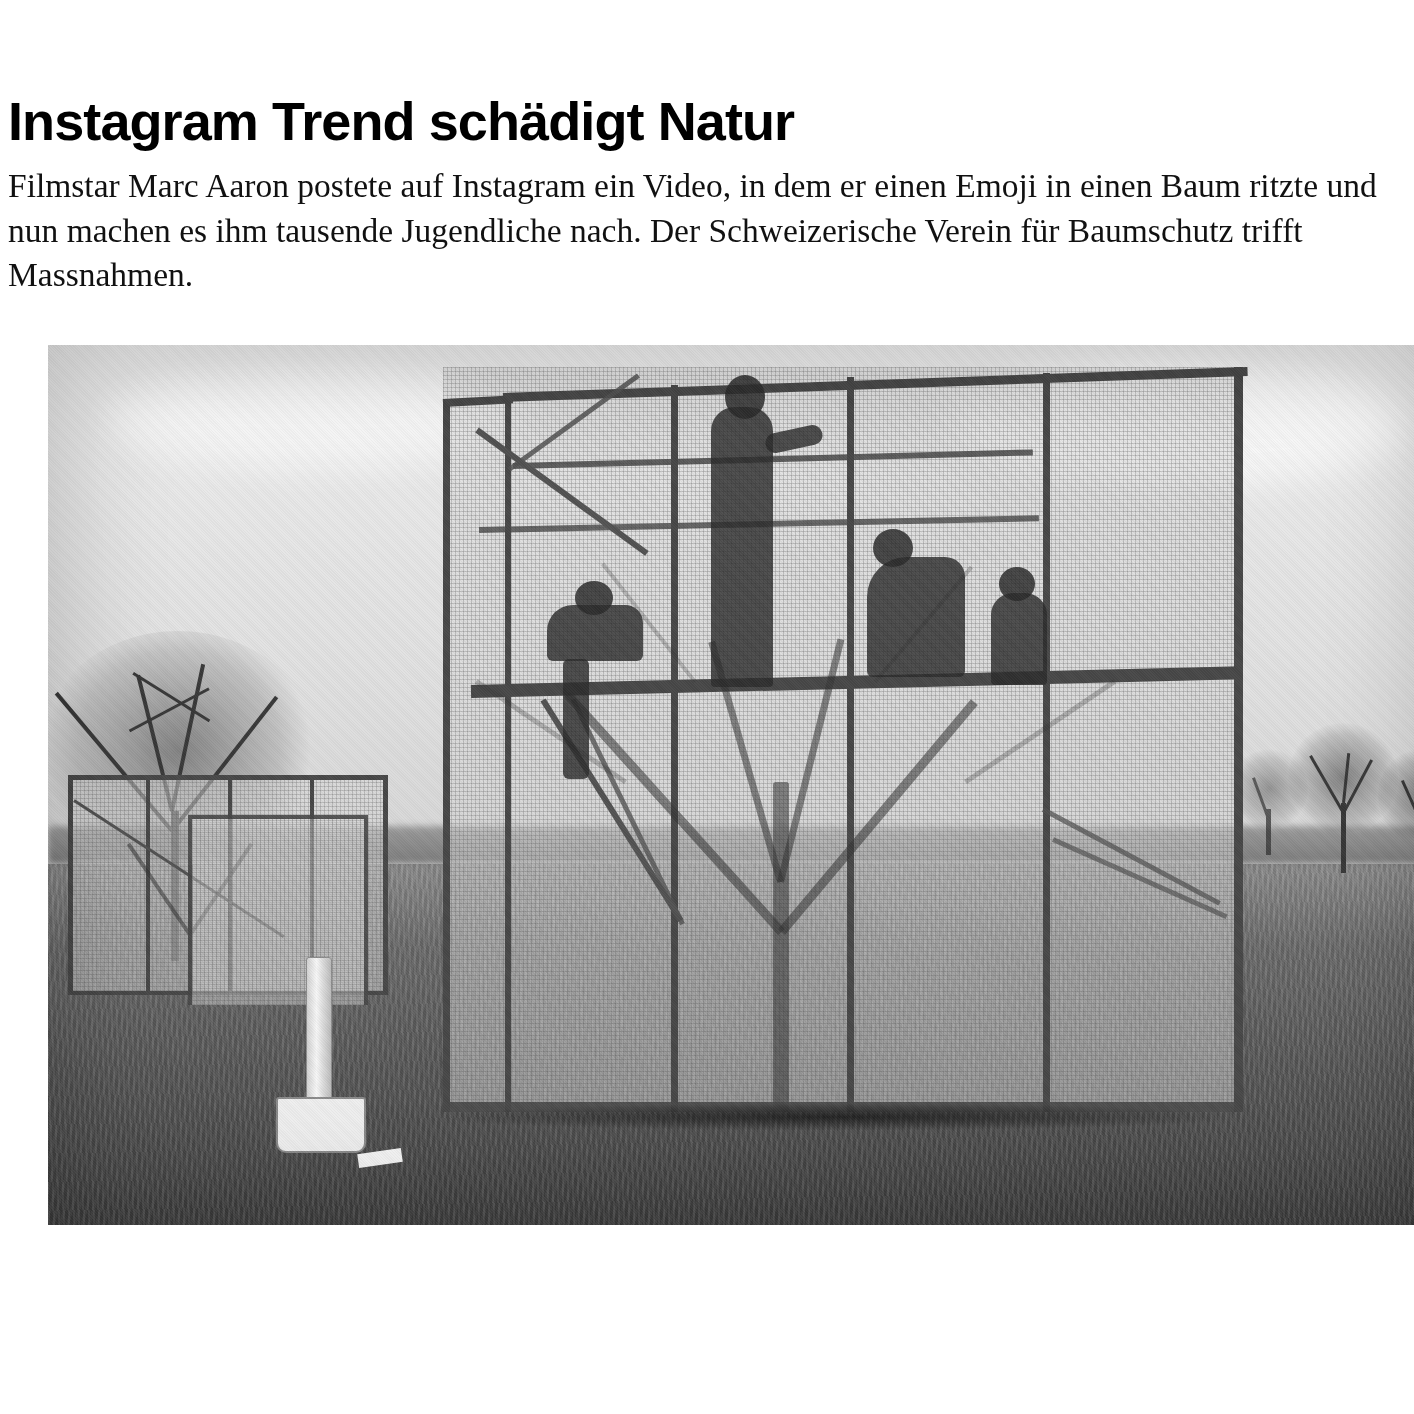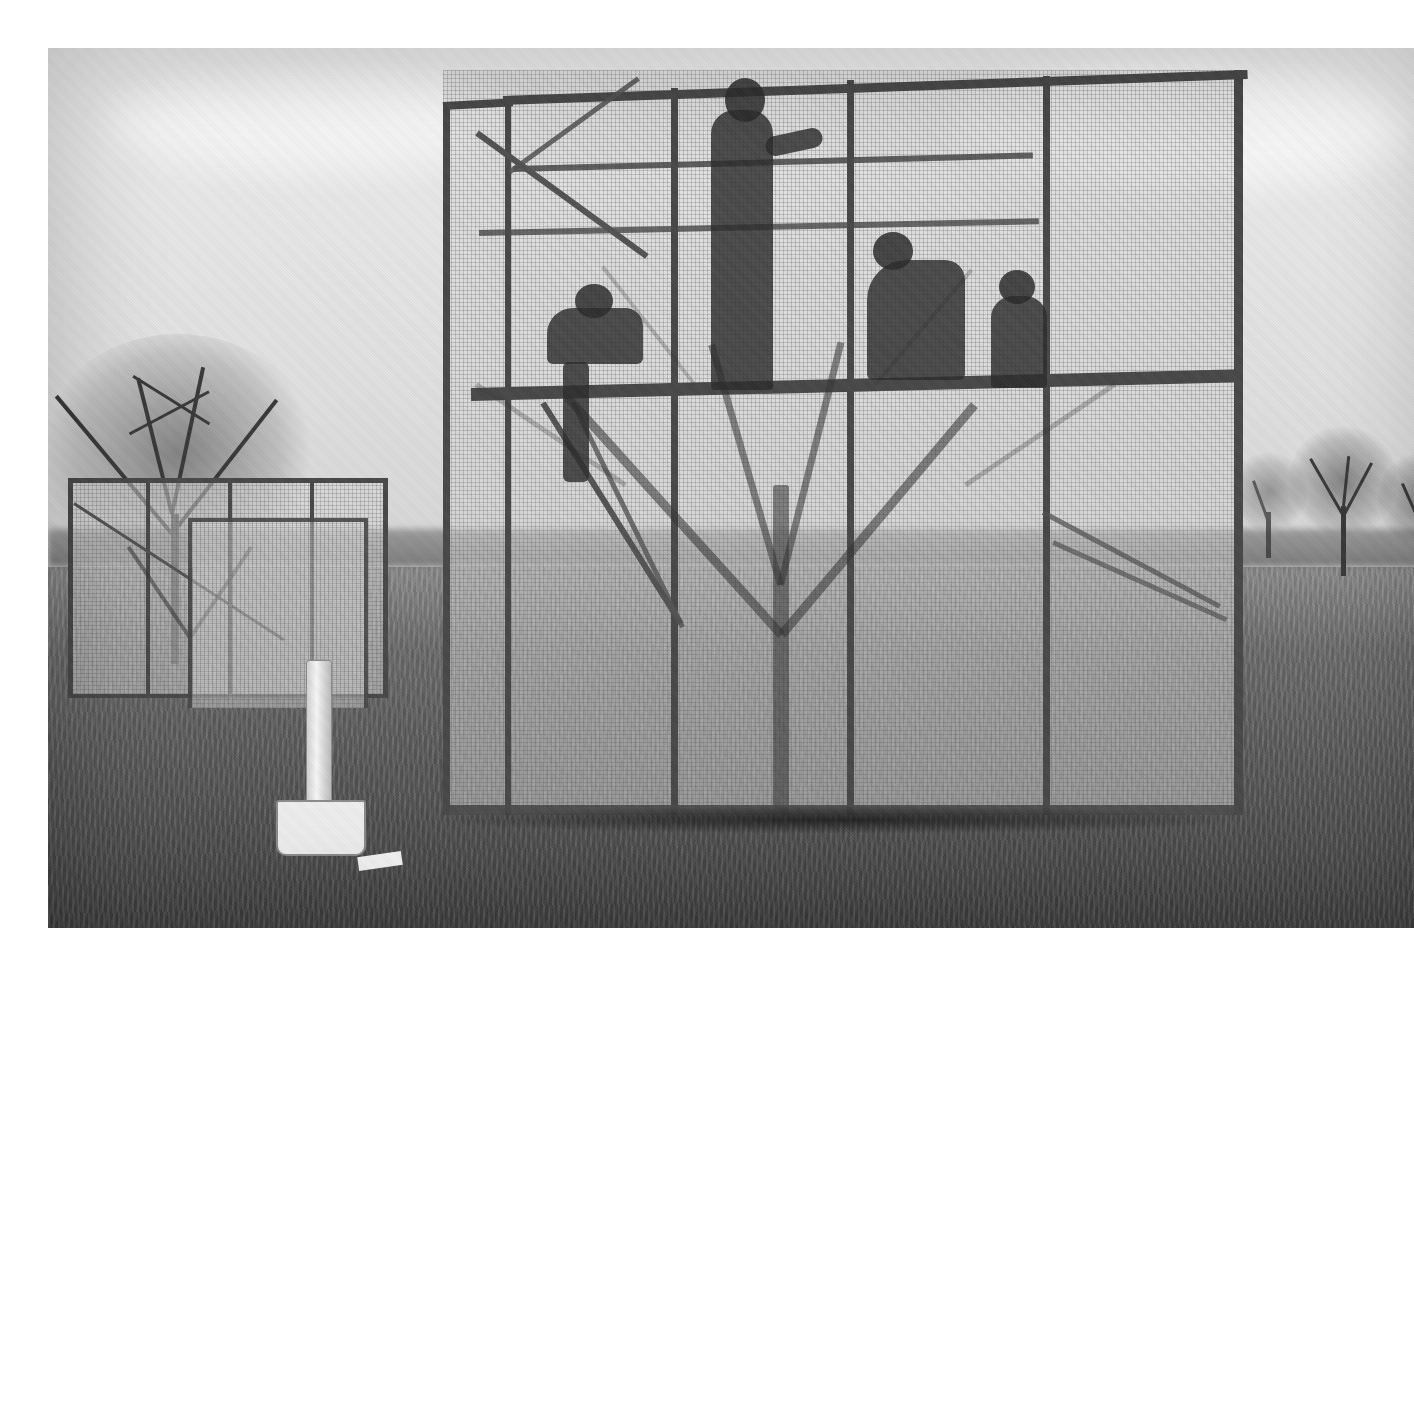--- a/index.html
+++ b/index.html
@@ -172,21 +172,23 @@
       repeating-linear-gradient(45deg, rgba(255,255,255,0.035) 0 1px, rgba(0,0,0,0.035) 1px 2px);
     pointer-events: none;
     opacity: 0.9;
   }
 </style>
 </head>
 <body>
 
 <div class="page">
 
-
+  <h1 class="headline">Instagram Trend schädigt Natur</h1>
+
+  <p class="lead">Filmstar Marc Aaron postete auf Instagram ein Video, in dem er einen Emoji in einen Baum ritzte und nun machen es ihm tausende Jugendliche nach. Der Schweizerische Verein für Baumschutz trifft Massnahmen.</p>
 
   <figure class="figure" aria-label="Arbeiter in einem netzbespannten Käfig über einem Obstbaum">
 
     <div class="sky"></div>
     <div class="sky-cloud" style="left:60px;top:30px;width:420px;height:90px;"></div>
     <div class="sky-cloud" style="left:900px;top:20px;width:460px;height:120px;"></div>
     <div class="sky-cloud" style="left:420px;top:110px;width:520px;height:70px;opacity:.4;"></div>
 
     <div class="ground"></div>
     <div class="ground-ridge" style="bottom:41%;"></div>

